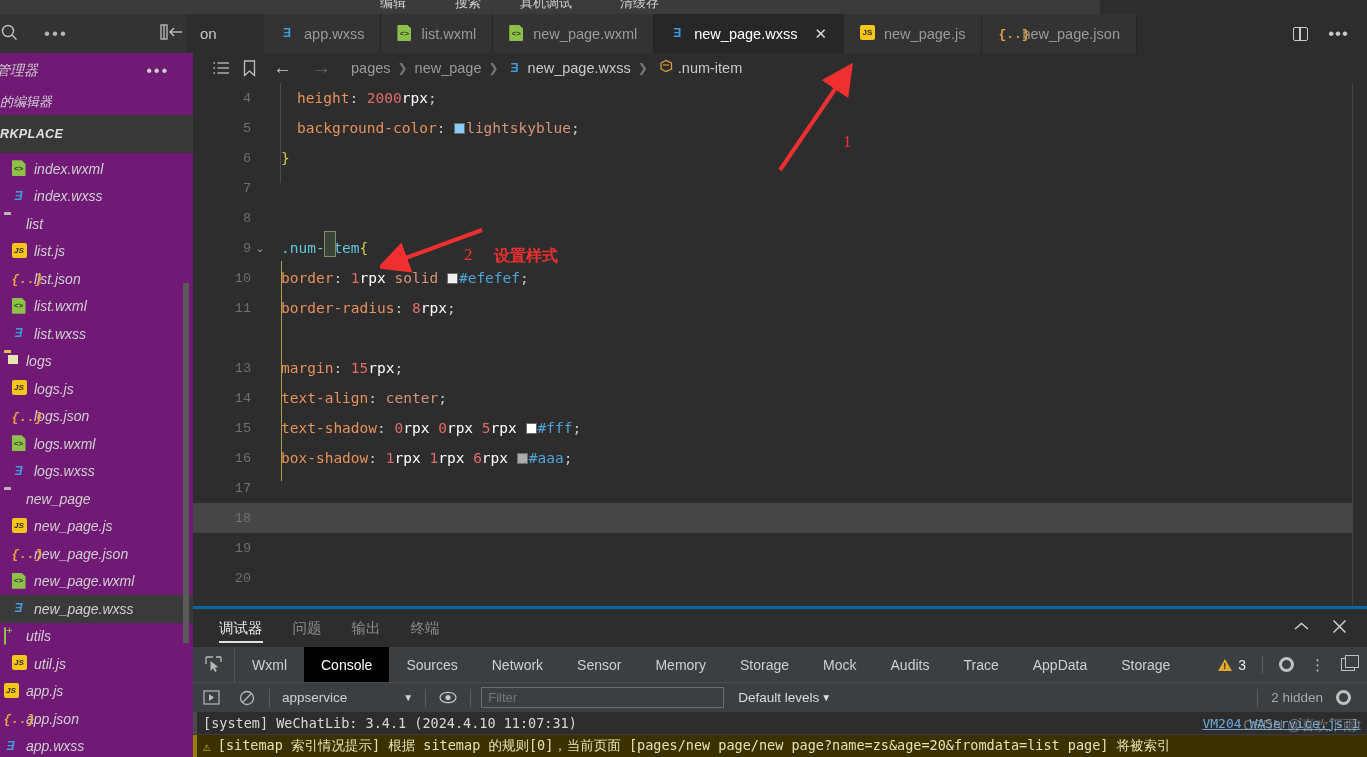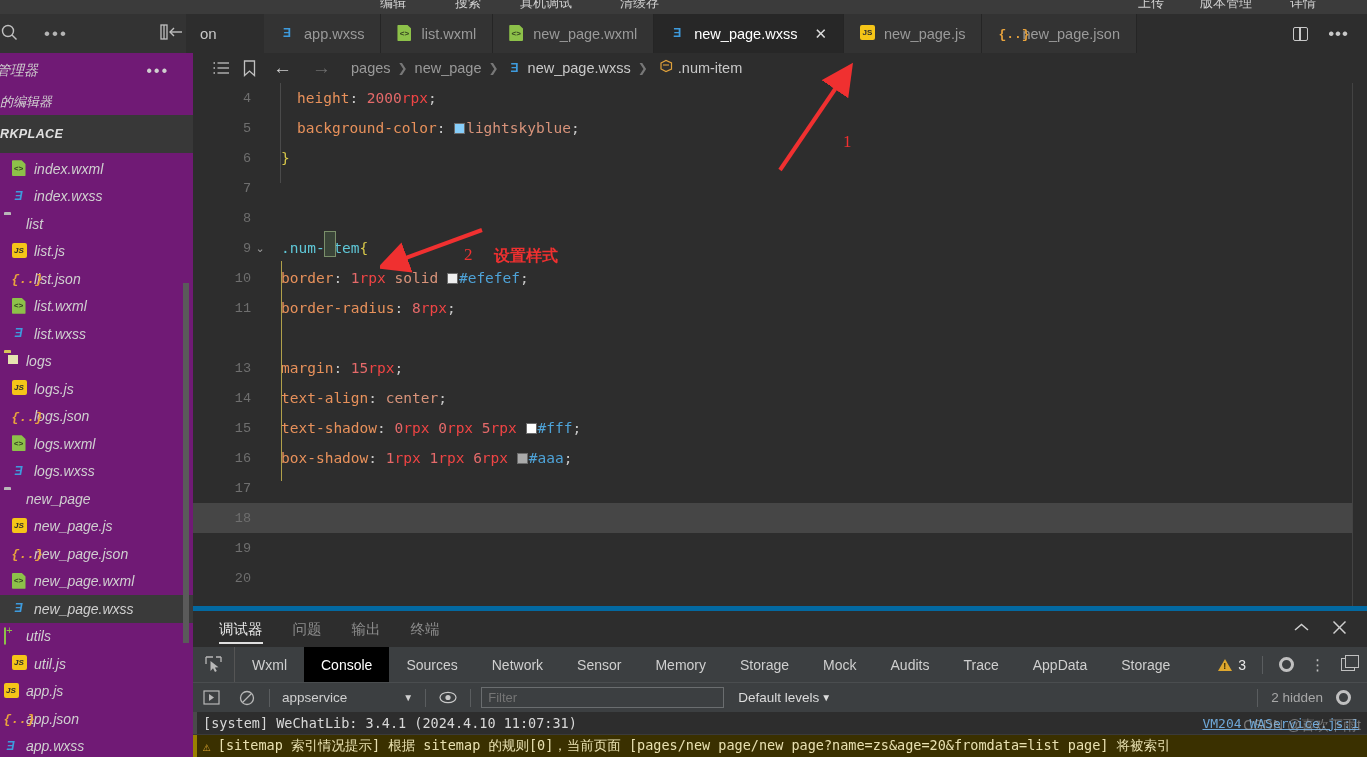--- a/index.html
+++ b/index.html
@@ -7,21 +7,21 @@
     width: 1367px; height: 757px;
     background: #2d2d2d;
     font-family: "Liberation Sans", sans-serif;
     overflow: hidden;
     color: #ccc;
   }
   #app { position: relative; width: 1367px; height: 757px; }
 
   
   .menu-strip {
-    position: absolute; left: 0; top: 0; width: 1367px; height: 14px;
+    position: absolute; left: 0; top: 0; width: 1100px; height: 14px;
     background: #3b3b3b; overflow: hidden; text-align: right;
   }
   .menu-strip .mitem {
     position: absolute; top: -4px; font-size: 13px; color: #d0d0d0;
     white-space: nowrap; line-height: 14px;
   }
 
   
   .sb-head {
     position: absolute; left: 0; top: 14px; width: 264px; height: 39px;
@@ -144,21 +144,21 @@
   .fold { width: 18px; text-align: center; color: #9a9a9a; font-size: 11px; flex: 0 0 auto; }
   .ctext {
     font-family: "DejaVu Sans Mono", monospace; font-size: 14.5px;
     white-space: pre; margin-left: 12px;
   }
   .ind-line { position: absolute; left: 87px; top: 0; width: 1px; height: 100%; background: #4a4a4a; }
   .block-line { position: absolute; left: 88px; width: 1px; background: #b0a04a; }
 
   .k-prop { color: #e8915b; margin-top: 48px; }
   .k-num  { color: #e46a6a; }
-  .k-unit { color: #ef4444; }
+  .k-unit { color: #ffffff; }
   .k-val  { color: #d8937a; }
   .k-kw   { color: #d8937a; }
   .k-hex  { color: #4ea3d8; }
   .k-sel  { color: #5fc8d8; }
   .k-brace{ color: #d8c84a; }
   .k-punc { color: #c8c8c8; }
   .sw { display: inline-block; width: 11px; height: 11px; vertical-align: -1px; border: 1px solid #6b6b6b; margin-right: 1px; }
 
   .cursor-box {
     position: absolute; border: 1px solid #7a8f6a; background: #3a4438;
@@ -170,21 +170,21 @@
   }
   .ed-vline { position: absolute; right: 14px; top: 0; width: 1px; height: 523px; background: #434343; }
 
   
   .panel {
     position: absolute; left: 193px; top: 606px; width: 1174px; height: 151px;
     background: #2d2d2d;
   }
   .panel-top {
     height: 41px; display: flex; align-items: center; padding-left: 26px; gap: 30px;
-    border-top: 5px solid #0369a1;
+    border-top: 3px solid #0369a1;
   }
   .ptab { font-size: 14.5px; color: #8d8d8d; position: relative; height: 41px; display:flex; align-items:center;}
   .ptab.active { color: #e8e8e8; }
   .ptab.active:after {
     content: ""; position: absolute; left: 0; right: 0; bottom: 6px; height: 1.5px; background: #e0e0e0;
   }
   .panel-top .pactions { margin-left: auto; display: flex; align-items: center; gap: 22px; padding-right: 20px; color: #cfcfcf; font-size: 16px;}
 
   .dt-tabs {
     height: 35px; background: #3c3f41; display: flex; align-items: stretch;

